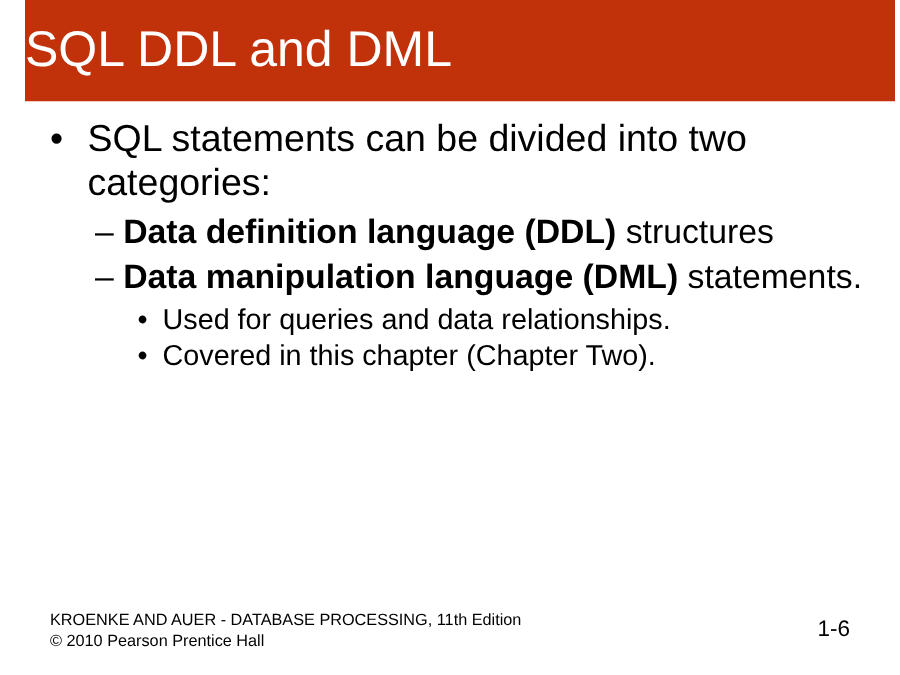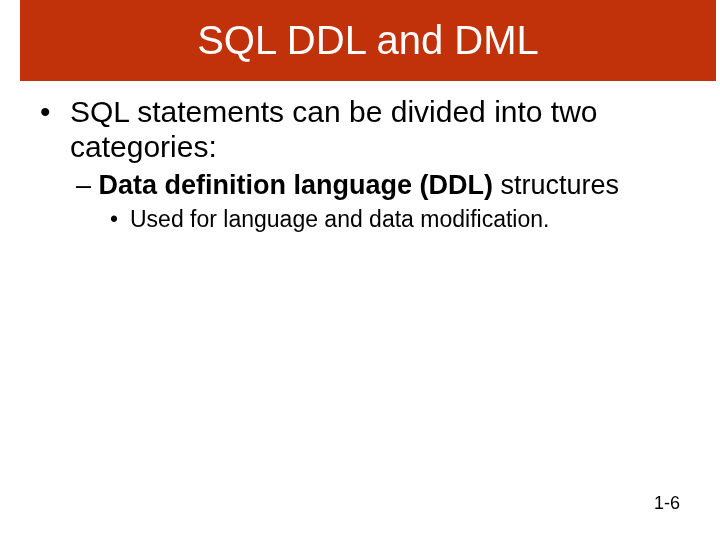--- a/index.html
+++ b/index.html
@@ -13,21 +13,20 @@
   }
   .slide {
     position: relative;
     width: 720px;
     height: 540px;
     box-sizing: border-box;
   }
   .title-bar {
     background: #c1320b;
     color: #ffffff;
-    text-align: center;
     font-size: 40px;
     padding: 18px 0 18px 0;
     margin: 0 4px 0 20px;
   }
   .body {
     padding: 14px 30px 0 40px;
   }
   .bullet-main {
     display: flex;
     font-size: 30px;
@@ -85,22 +84,32 @@
 
     <div class="bullet-main">
       <span class="dot">•</span>
       <span>SQL statements can be divided into two categories:</span>
     </div>
 
     <div class="sub1-row">
       <span class="dash">– </span><span class="strong-part">Data definition language (DDL)</span><span> structures</span>
     </div>
 
+    <div class="sub1-row">
+      <span class="dash">– </span><span class="strong-part">Data manipulation language (DML)</span><span> statements.</span>
+    </div>
     <div class="sub2">
-      <span class="dot2">•</span><span>Used for language and data modification.</span>
+      <span class="dot2">•</span><span>Used for queries and data relationships.</span>
+    </div>
+    <div class="sub2">
+      <span class="dot2">•</span><span>Covered in this chapter (Chapter Two).</span>
     </div>
 
   </div>
 
+  <div class="footer">
+    <div>KROENKE AND AUER - DATABASE PROCESSING, 11th Edition</div>
+    <div>© 2010 Pearson Prentice Hall</div>
+  </div>
 
   <div class="pagenum">1-6</div>
 
 </div>
 
 </body></html>

